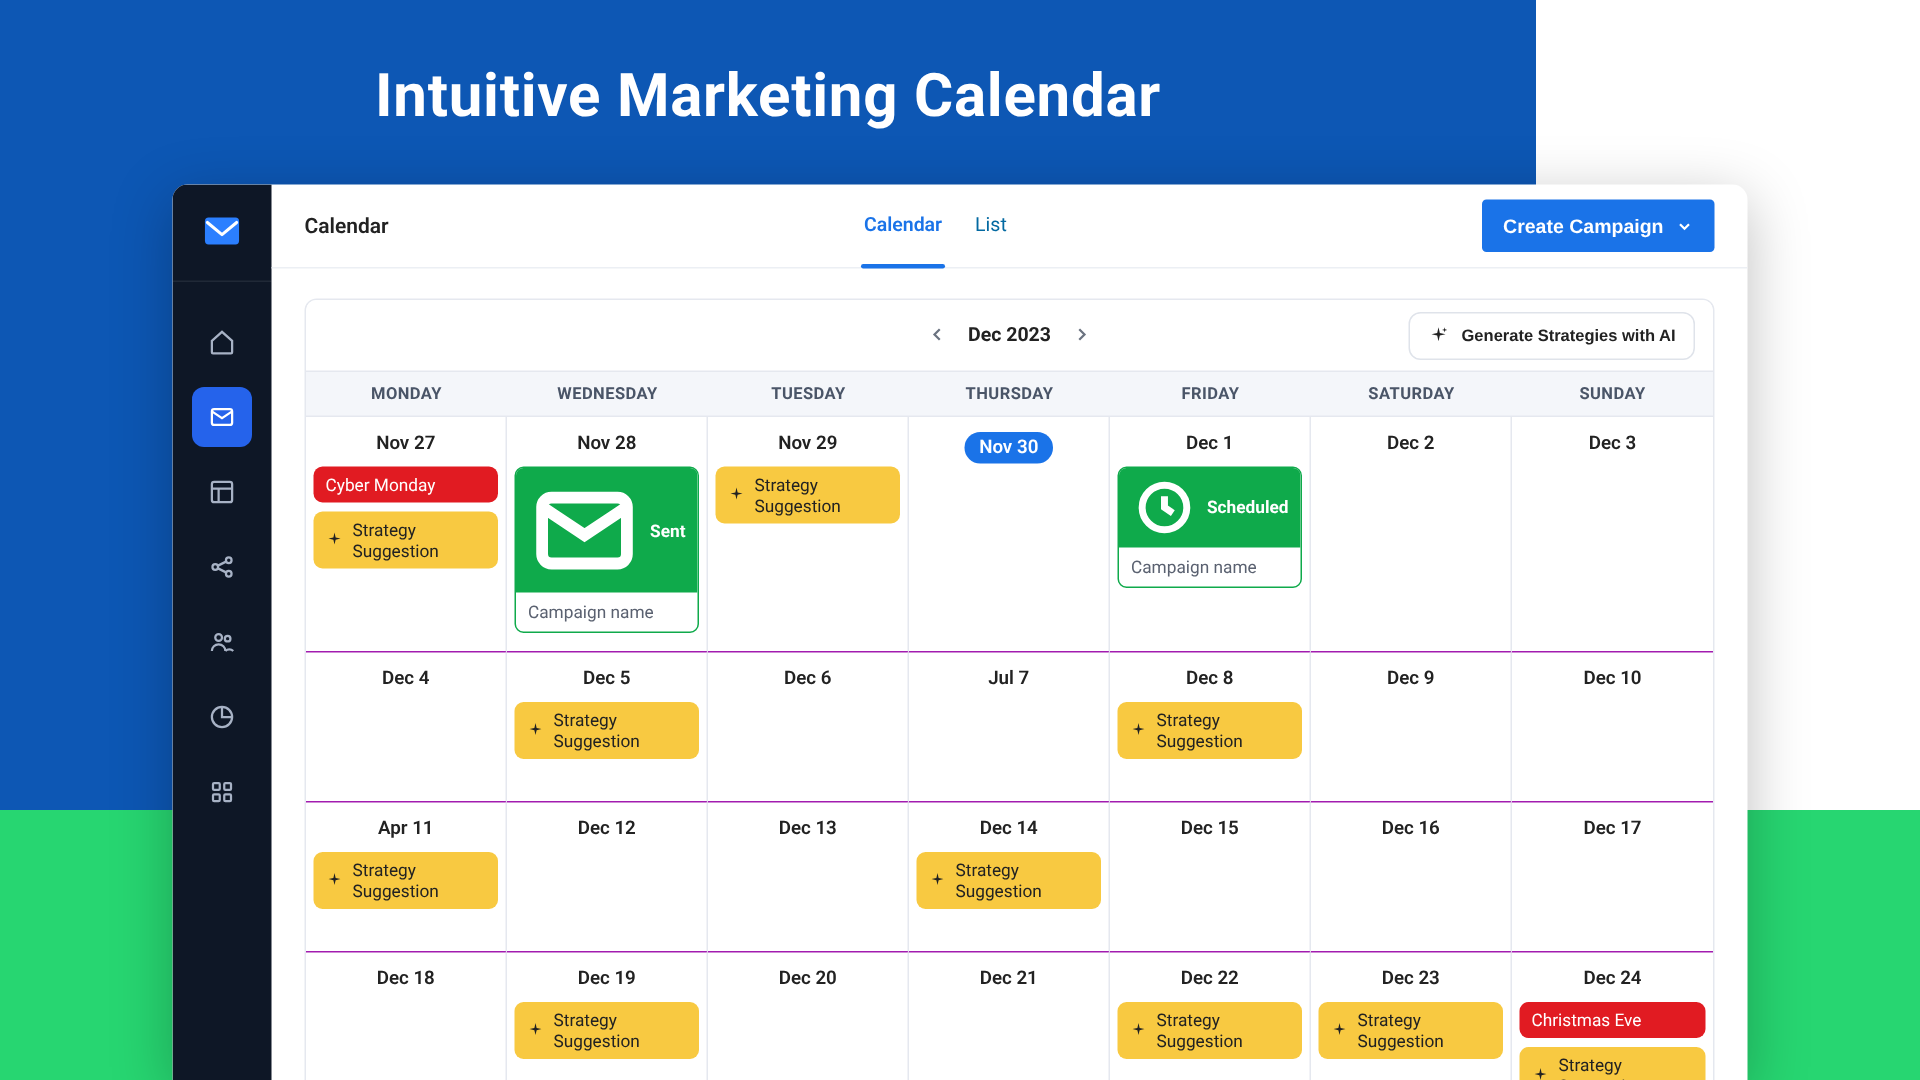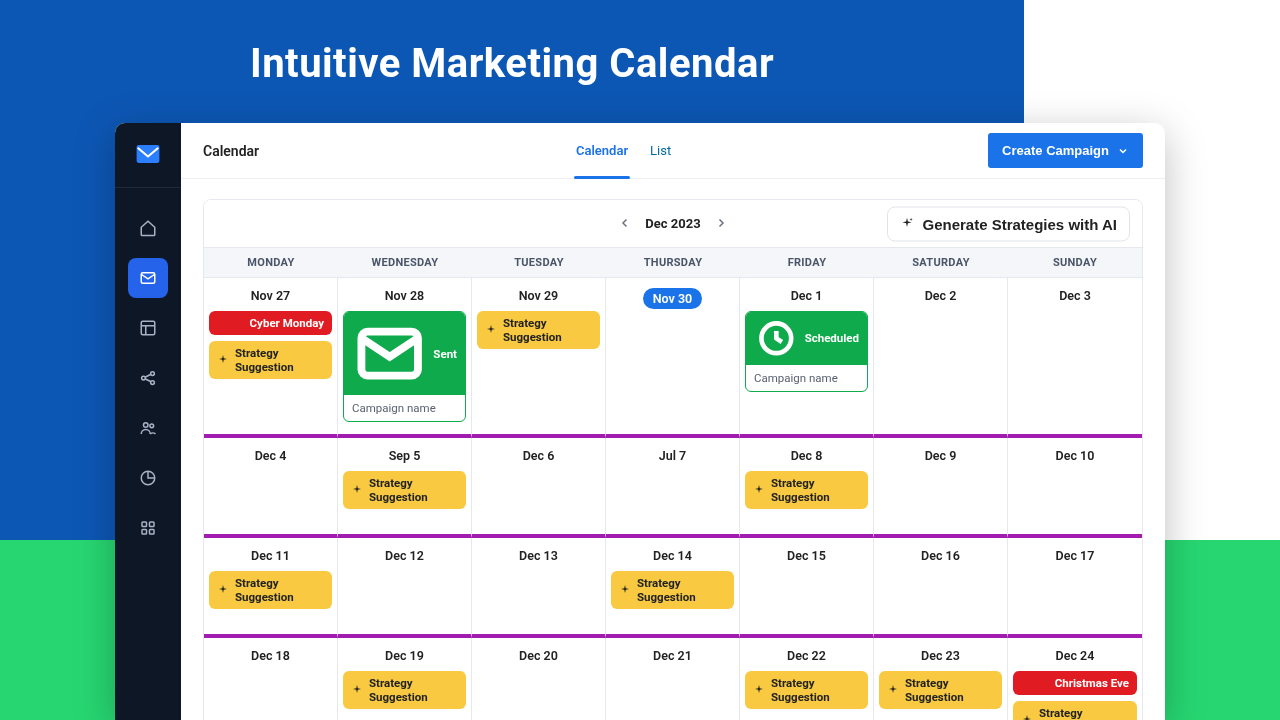--- a/index.html
+++ b/index.html
@@ -23,30 +23,30 @@
 .tab.active { color: #1a73e8; font-weight: 600; }
 .tab.active::after { content: ""; position: absolute; bottom: -1px; left: -2px; right: -2px; height: 3px; background: #1a73e8; border-radius: 3px; }
 .btn-primary { background: #1a73e8; color: #fff; border: none; border-radius: 3px; padding: 10px 14px; font-size: 13px; font-weight: 600; display: flex; align-items: center; gap: 8px; cursor: pointer; }
 .btn-primary svg { width: 12px; height: 12px; }
 .content { padding: 20px 22px; flex: 1; overflow: hidden; }
 .calendar { border: 1px solid #e5e8ef; border-radius: 8px; overflow: hidden; }
 .cal-header { display: flex; align-items: center; justify-content: center; position: relative; padding: 14px 12px; border-bottom: 1px solid #e5e8ef; background: #fff; }
 .month-nav { display: flex; align-items: center; gap: 14px; }
 .month-nav .arrow { cursor: pointer; color: #6b7380; }
 .month-label { font-size: 13px; font-weight: 700; color: #222; }
-.btn-ghost { position: absolute; right: 12px; top: 50%; transform: translateY(-50%); background: #fff; border: 1px solid #dfe3ea; border-radius: 8px; padding: 8px 12px; font-size: 15px; font-weight: 600; color: #222; display: flex; align-items: center; gap: 8px; cursor: pointer; }
+.btn-ghost { position: absolute; right: 12px; top: 50%; transform: translateY(-50%); background: #fff; border: 1px solid #dfe3ea; border-radius: 8px; padding: 8px 12px; font-size: 11px; font-weight: 600; color: #222; display: flex; align-items: center; gap: 8px; cursor: pointer; }
 .btn-ghost svg { width: 14px; height: 14px; }
 .weekday-row { display: grid; grid-template-columns: repeat(7, 1fr); background: #f4f6fa; border-bottom: 1px solid #e5e8ef; }
 .weekday { text-align: center; font-size: 11px; font-weight: 700; color: #4a5568; padding: 8px 0; letter-spacing: 0.3px; }
 .weeks { display: grid; grid-template-columns: repeat(7,1fr); }
-.cell { border-right: 1px solid #e5e8ef; border-bottom: 4px solid #a21caf; min-height: 100px; padding: 10px 5px 6px; }
+.cell { border-right: 1px solid #e5e8ef; border-bottom: 1px solid #a21caf; min-height: 100px; padding: 10px 5px 6px; }
 .cell:nth-child(7n) { border-right: 0; }
 .date-label { text-align: center; font-size: 12.5px; font-weight: 600; color: #222; margin-bottom: 8px; }
 .date-label.today span { background: #1a73e8; color: #fff; padding: 3px 10px; border-radius: 999px; display: inline-block; }
-.pill { border-radius: 6px; font-size: 11.5px; font-weight: 700; padding: 5px 8px; display: flex; align-items: center; gap: 6px; margin-bottom: 6px; color: #222; justify-content: flex-end; }
+.pill { border-radius: 6px; font-size: 11.5px; font-weight: 400; padding: 5px 8px; display: flex; align-items: center; gap: 6px; margin-bottom: 6px; color: #222; justify-content: flex-start; }
 .pill svg { width: 12px; height: 12px; flex-shrink: 0; }
 .pill-red { background: #e11b22; color: #fff; }
 .pill-amber { background: #f8c941; }
 .card-green { border: 1px solid #0faa4b; border-radius: 6px; overflow: hidden; margin-bottom: 6px; background: #fff; }
 .card-green .head { background: #0faa4b; color: #fff; font-size: 11.5px; font-weight: 700; padding: 4px 8px; display: flex; align-items: center; gap: 6px; }
 .card-green .body { padding: 6px 8px; font-size: 11.5px; color: #5a6170; }
 .arrow svg { width: 12px; height: 12px; }
 </style>
 </head>
 <body>
@@ -215,21 +215,21 @@
                 <div class="date-label">Dec 2</div>
               </div>
             <div class="cell">
                 <div class="date-label">Dec 3</div>
               </div>
 
             <div class="cell">
                 <div class="date-label">Dec 4</div>
               </div>
             <div class="cell">
-              <div class="date-label">Sep 5</div>
+              <div class="date-label">Dec 5</div>
               <div class="pill pill-amber">
                   <svg viewBox="0 0 24 24" fill="currentColor">
                     <path d="M12 2 L13.5 8.5 L20 10 L13.5 11.5 L12 18 L10.5 11.5 L4 10 L10.5 8.5 Z"></path>
                   </svg>
                   <span>Strategy Suggestion</span>
                 </div>
             </div>
             <div class="cell">
                 <div class="date-label">Dec 6</div>
               </div>
@@ -246,21 +246,21 @@
                 </div>
             </div>
             <div class="cell">
                 <div class="date-label">Dec 9</div>
               </div>
             <div class="cell">
                 <div class="date-label">Dec 10</div>
               </div>
 
             <div class="cell">
-              <div class="date-label">Dec 11</div>
+              <div class="date-label">Apr 11</div>
               <div class="pill pill-amber">
                   <svg viewBox="0 0 24 24" fill="currentColor">
                     <path d="M12 2 L13.5 8.5 L20 10 L13.5 11.5 L12 18 L10.5 11.5 L4 10 L10.5 8.5 Z"></path>
                   </svg>
                   <span>Strategy Suggestion</span>
                 </div>
             </div>
             <div class="cell">
                 <div class="date-label">Dec 12</div>
               </div>

